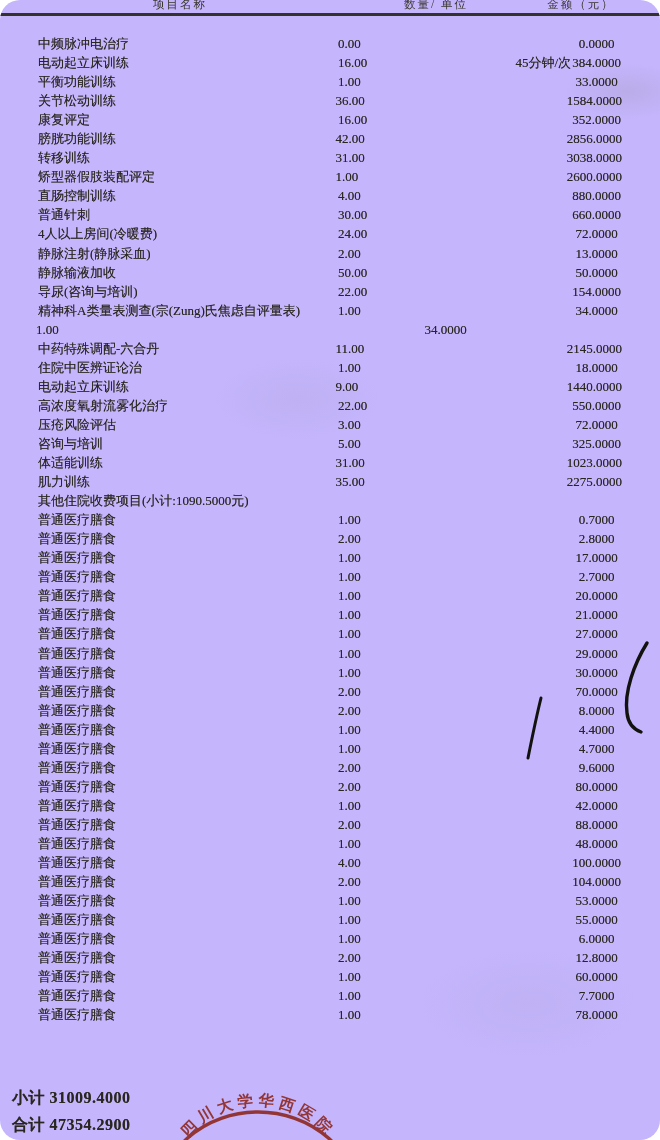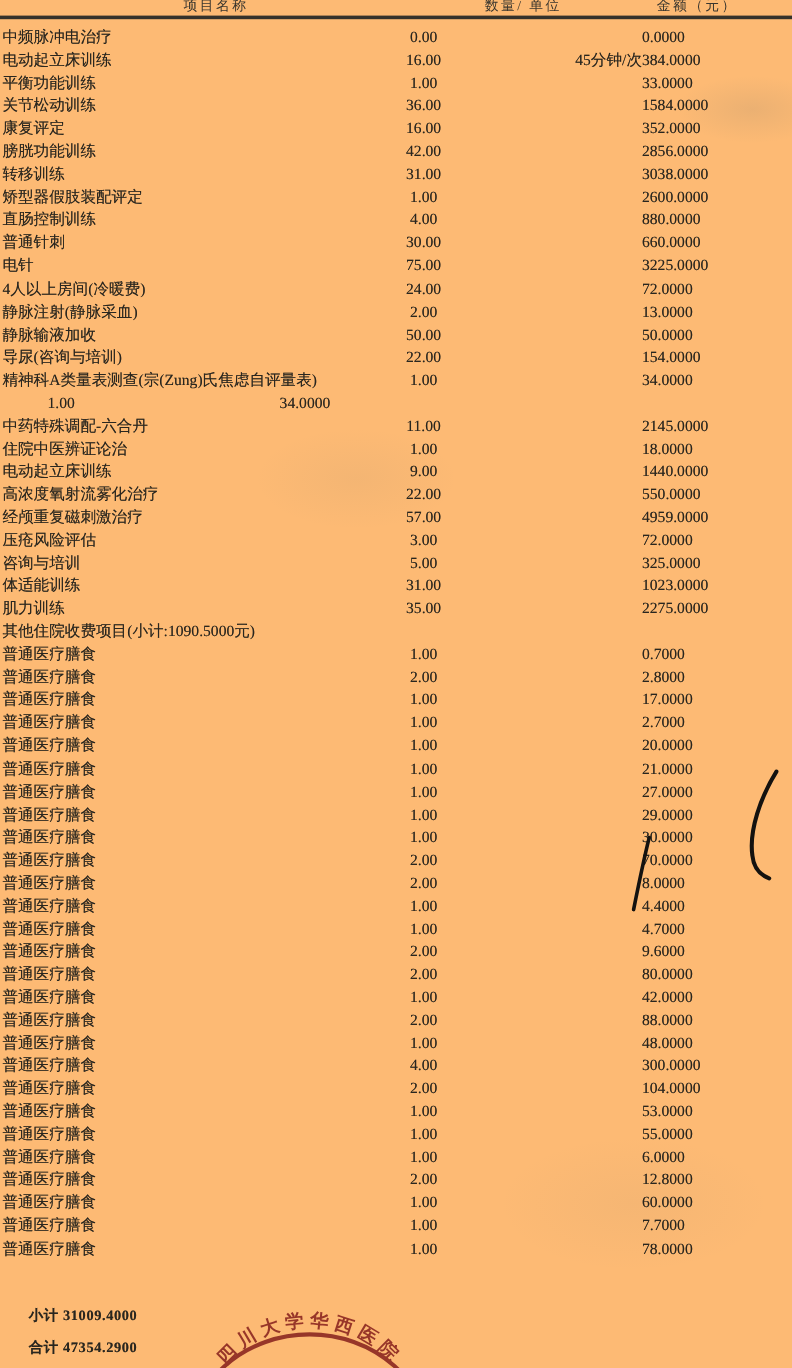--- a/index.html
+++ b/index.html
@@ -1,45 +1,46 @@
 <!DOCTYPE html>
 <html><head>
 <meta charset="utf-8">
 <style>
   html,body{margin:0;padding:0;}
   .page{
     position:relative;
     width:660px;height:1140px;
-    background:#fdba74;
+    background:#c4b5fd;
     overflow:hidden;
     font-family:"Liberation Serif","DejaVu Serif",serif;
     color:#29261f;
+    border-radius:20px;
   }
   
   .page::before{
     content:"";position:absolute;inset:0;pointer-events:none;
     background:
       radial-gradient(90px 40px at 95% 8%, rgba(125,118,104,.14), transparent 70%),
       radial-gradient(120px 60px at 45% 35%, rgba(125,118,104,.07), transparent 70%),
       radial-gradient(160px 80px at 80% 88%, rgba(125,118,104,.06), transparent 70%);
   }
   .hdr{position:absolute;top:-3px;left:0;right:0;height:16px;font-size:11.5px;letter-spacing:2px;color:#3a362e;}
   .hdr span{position:absolute;text-align:center;white-space:nowrap;}
   .h-item{left:115px;width:130px;}
   .h-qty{left:386px;width:100px;}
   .h-amt{left:533px;width:96px;}
   .rule{position:absolute;top:13px;left:0;width:660px;height:2.5px;background:#35322b;}
-  .rows{position:absolute;top:21px;left:0;right:0;}
+  .rows{position:absolute;top:34px;left:0;right:0;padding-left:36px;}
   .row{display:flex;align-items:center;height:19.05px;font-size:13px;line-height:15px;white-space:nowrap;
        text-shadow:0 0 .4px rgba(40,36,28,.55);}
   .c-name{width:300px;padding-left:2px;overflow:hidden;}
-  .c-qty{width:102px;text-align:center;}
+  .c-qty{width:102px;text-align:left;}
   .c-unit{width:110px;padding-left:21px;overflow:hidden;text-align:right;}
-  .c-amt{flex:1;text-align:left;padding-right:38px;}
-  .summary{position:absolute;left:24px;font-size:12px;font-weight:600;letter-spacing:.5px;
+  .c-amt{flex:1;text-align:center;padding-right:38px;}
+  .summary{position:absolute;left:12px;font-size:16px;font-weight:600;letter-spacing:.5px;
            text-shadow:0 0 .4px rgba(40,36,28,.55);}
   .sub{top:1088px;}
   .tot{top:1115px;}
   .overlay{position:absolute;inset:0;pointer-events:none;}
 </style>
 </head>
 <body>
 
 <div class="page">
 
@@ -106,26 +107,20 @@
       <div class="c-unit"></div>
       <div class="c-amt">880.0000</div>
     </div>
       <div class="row">
       <div class="c-name">普通针刺</div>
       <div class="c-qty">30.00</div>
       <div class="c-unit"></div>
       <div class="c-amt">660.0000</div>
     </div>
       <div class="row">
-      <div class="c-name">电针</div>
-      <div class="c-qty">75.00</div>
-      <div class="c-unit"></div>
-      <div class="c-amt">3225.0000</div>
-    </div>
-      <div class="row">
       <div class="c-name">4人以上房间(冷暖费)</div>
       <div class="c-qty">24.00</div>
       <div class="c-unit"></div>
       <div class="c-amt">72.0000</div>
     </div>
       <div class="row">
       <div class="c-name">静脉注射(静脉采血)</div>
       <div class="c-qty">2.00</div>
       <div class="c-unit"></div>
       <div class="c-amt">13.0000</div>
@@ -171,26 +166,20 @@
       <div class="c-unit"></div>
       <div class="c-amt">1440.0000</div>
     </div>
       <div class="row">
       <div class="c-name">高浓度氧射流雾化治疗</div>
       <div class="c-qty">22.00</div>
       <div class="c-unit"></div>
       <div class="c-amt">550.0000</div>
     </div>
       <div class="row">
-      <div class="c-name">经颅重复磁刺激治疗</div>
-      <div class="c-qty">57.00</div>
-      <div class="c-unit"></div>
-      <div class="c-amt">4959.0000</div>
-    </div>
-      <div class="row">
       <div class="c-name">压疮风险评估</div>
       <div class="c-qty">3.00</div>
       <div class="c-unit"></div>
       <div class="c-amt">72.0000</div>
     </div>
       <div class="row">
       <div class="c-name">咨询与培训</div>
       <div class="c-qty">5.00</div>
       <div class="c-unit"></div>
       <div class="c-amt">325.0000</div>
@@ -318,21 +307,21 @@
       <div class="row">
       <div class="c-name">普通医疗膳食</div>
       <div class="c-qty">1.00</div>
       <div class="c-unit"></div>
       <div class="c-amt">48.0000</div>
     </div>
       <div class="row">
       <div class="c-name">普通医疗膳食</div>
       <div class="c-qty">4.00</div>
       <div class="c-unit"></div>
-      <div class="c-amt">300.0000</div>
+      <div class="c-amt">100.0000</div>
     </div>
       <div class="row">
       <div class="c-name">普通医疗膳食</div>
       <div class="c-qty">2.00</div>
       <div class="c-unit"></div>
       <div class="c-amt">104.0000</div>
     </div>
       <div class="row">
       <div class="c-name">普通医疗膳食</div>
       <div class="c-qty">1.00</div>

